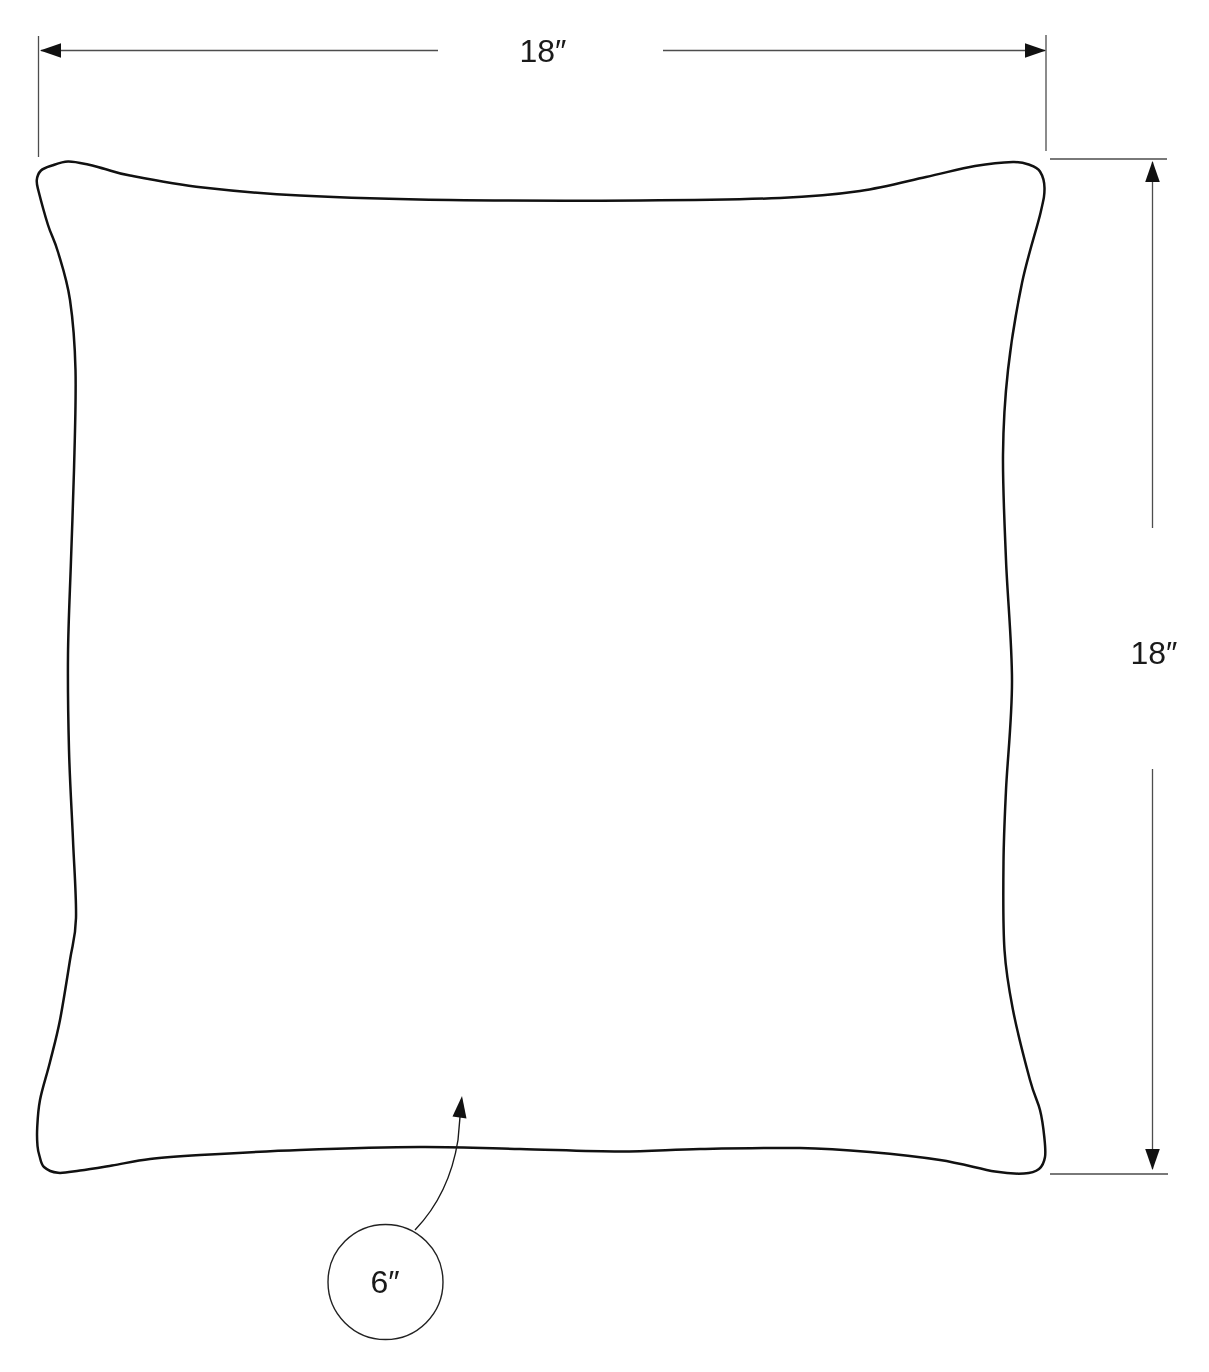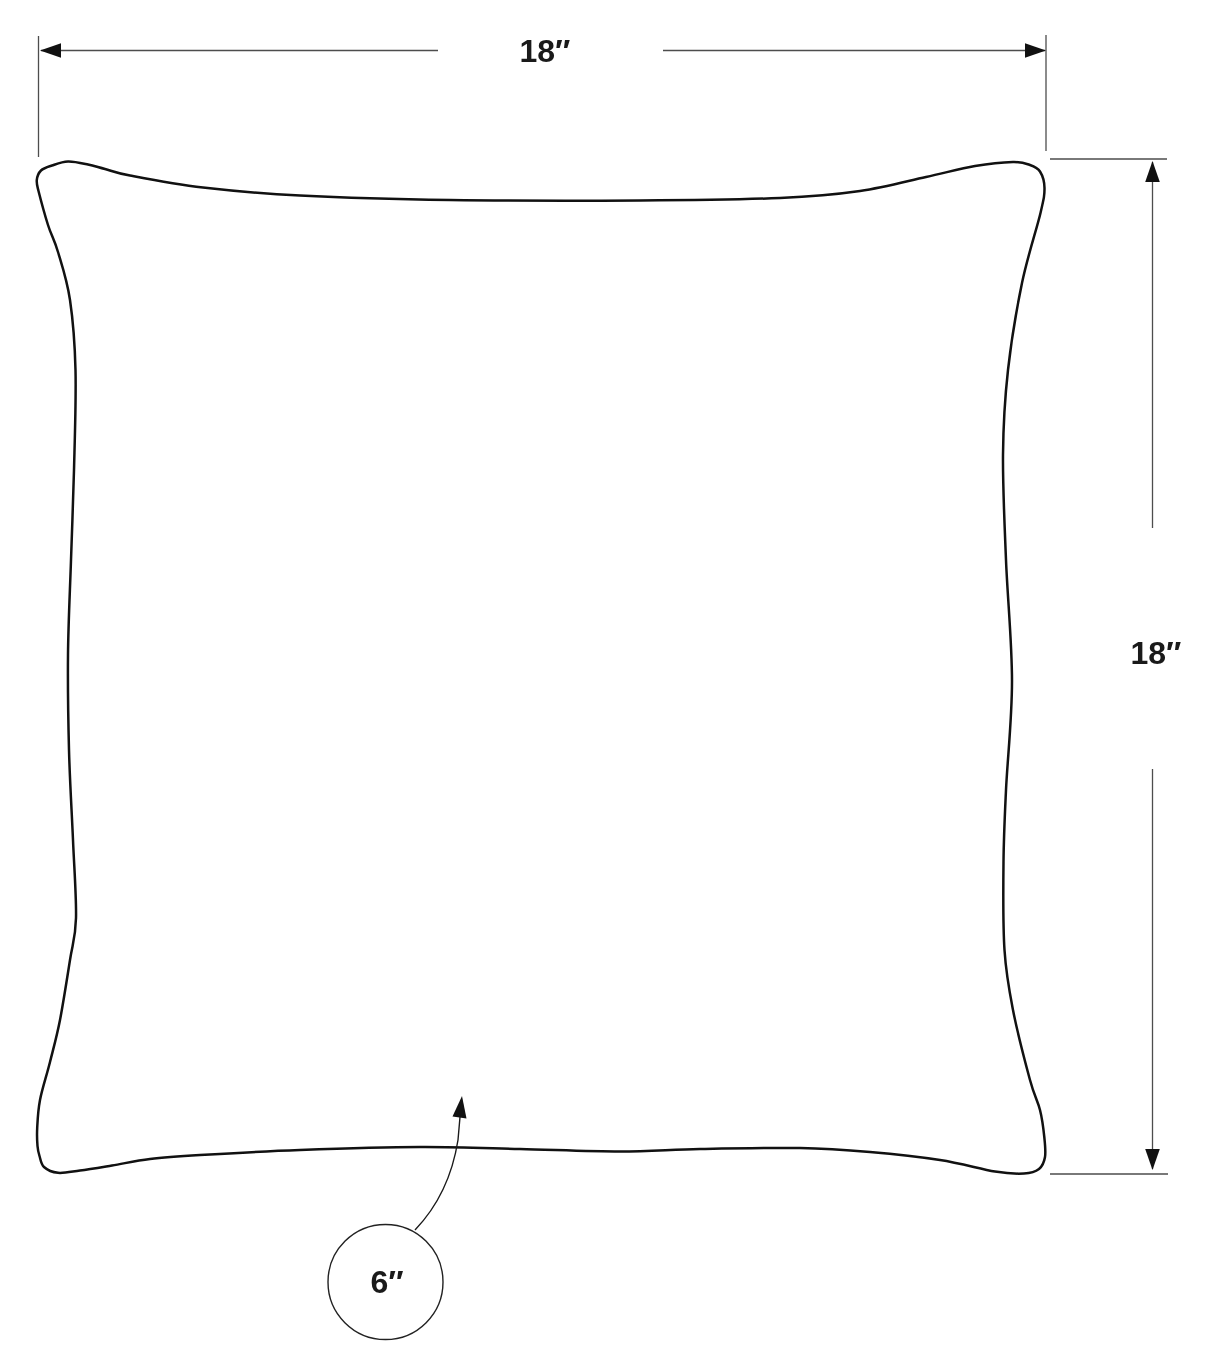--- a/index.html
+++ b/index.html
@@ -1,16 +1,16 @@
 <!DOCTYPE html>
 <html><head>
 <meta charset="utf-8">
 <style>
   html,body{margin:0;padding:0;background:#ffffff;}
-  .page{width:1209px;height:1372px;position:relative;background:#ffffff;overflow:hidden;font-weight:bold;}
+  .page{width:1209px;height:1372px;position:relative;background:#ffffff;overflow:hidden;}
   text{font-family:"Liberation Sans",sans-serif;fill:#1a1a1a;}
 </style>
 </head>
 <body>
 <div class="page">
 <svg width="1209" height="1372" viewBox="0 0 1209 1372">
 
   <rect x="0" y="0" width="1209" height="1372" fill="#ffffff"></rect>
 
   <path d="M 130,175.5

